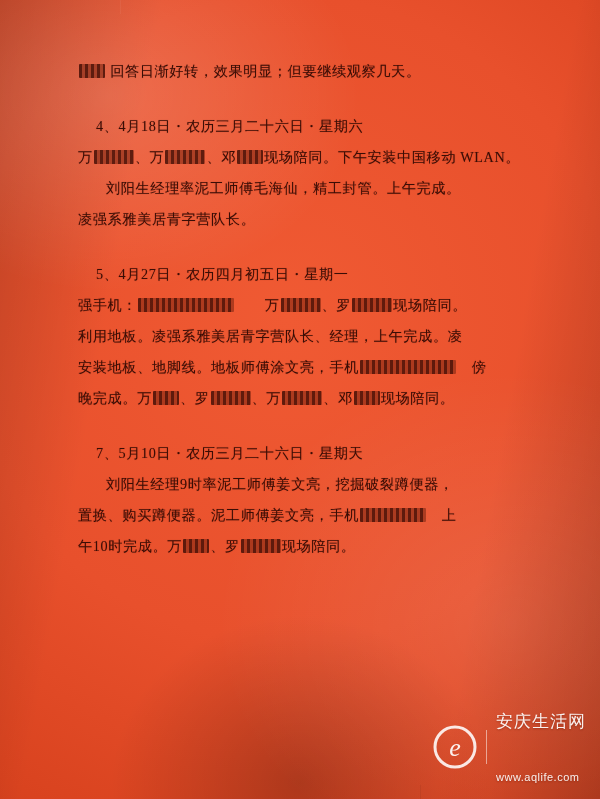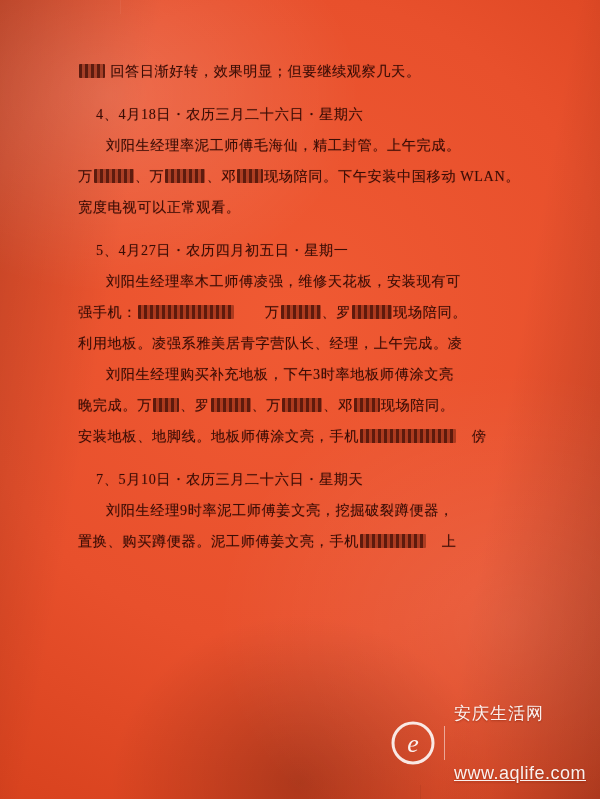--- a/index.html
+++ b/index.html
@@ -61,21 +61,21 @@
   }
   .para {
     font-size: 14.2px;
     line-height: 31px;
     letter-spacing: 0.6px;
     color: #3a0d05;
     text-shadow: 0 0 1px rgba(60,10,0,0.35);
     margin: 0;
   }
   .para.entry-head {
-    margin-top: 12px;
+    margin-top: 24px;
     text-indent: 18px;
   }
   .para.entry-body {
     text-indent: 28px;
   }
   .para.lead {
     text-indent: 0;
   }
   .redact {
     display: inline-block;
@@ -120,25 +120,24 @@
   }
   .wm-cn {
     font-family: "Liberation Sans", sans-serif;
     font-size: 17px;
     letter-spacing: 1px;
     color: #ffffff;
     text-shadow: 0 1px 2px rgba(120,30,10,0.55);
   }
   .wm-url {
     font-family: "Liberation Sans", sans-serif;
-    font-size: 18px;
+    font-size: 11px;
     letter-spacing: 0.5px;
     color: #ffffff;
     text-shadow: 0 1px 2px rgba(120,30,10,0.55);
-    text-decoration: underline;
   }
   .wm-sep {
     width: 1px;
     height: 34px;
     background: rgba(255,255,255,0.55);
     margin: 0 2px;
   }
 </style>
 </head>
 <body>
@@ -149,61 +148,58 @@
     <div class="text-col">
 
       <p class="para lead blurry">
         <span class="redact r-sm"></span>
         <span>回答日渐好转，效果明显；但要继续观察几天。</span>
       </p>
 
       <p class="para entry-head">
         <span>4、</span><span>4月18日</span>・<span>农历三月二十六日</span>・<span>星期六</span>
       </p>
+      <p class="para">
+        万<span class="redact r-md"></span>、万<span class="redact r-md"></span>、邓<span class="redact r-sm"></span>现场陪同。下午安装中国移动 WLAN。
+      </p>
       <p class="para entry-body">
         <span>刘阳生经理率泥工师傅毛海仙，精工封管。上午完成。</span>
       </p>
       <p class="para">
-        万<span class="redact r-md"></span>、万<span class="redact r-md"></span>、邓<span class="redact r-sm"></span>现场陪同。下午安装中国移动 WLAN。
-      </p>
-      <p class="para">
-        <span>宽度电视可以正常观看。</span>
+        <span>凌强系雅美居青字营队长。</span>
       </p>
 
       <p class="para entry-head">
         <span>5、</span><span>4月27日</span>・<span>农历四月初五日</span>・<span>星期一</span>
       </p>
-      <p class="para entry-body">
-        <span>刘阳生经理率木工师傅凌强，维修天花板，安装现有可</span>
-      </p>
       <p class="para">
         强手机：<span class="redact r-xl"></span>　　万<span class="redact r-md"></span>、罗<span class="redact r-md"></span>现场陪同。
       </p>
       <p class="para">
         <span>利用地板。凌强系雅美居青字营队长、经理，上午完成。凌</span>
       </p>
 
-      <p class="para entry-body">
-        <span>刘阳生经理购买补充地板，下午3时率地板师傅涂文亮</span>
+      <p class="para">
+        安装地板、地脚线。地板师傅涂文亮，手机<span class="redact r-xl"></span>　傍
       </p>
       <p class="para">
         晚完成。万<span class="redact r-sm"></span>、罗<span class="redact r-md"></span>、万<span class="redact r-md"></span>、邓<span class="redact r-sm"></span>现场陪同。
-      </p>
-      <p class="para">
-        安装地板、地脚线。地板师傅涂文亮，手机<span class="redact r-xl"></span>　傍
       </p>
 
       <p class="para entry-head">
         <span>7、</span><span>5月10日</span>・<span>农历三月二十六日</span>・<span>星期天</span>
       </p>
       <p class="para entry-body">
         <span>刘阳生经理9时率泥工师傅姜文亮，挖掘破裂蹲便器，</span>
       </p>
       <p class="para">
         置换、购买蹲便器。泥工师傅姜文亮，手机<span class="redact r-lg"></span>　上
+      </p>
+      <p class="para">
+        午10时完成。万<span class="redact r-sm"></span>、罗<span class="redact r-md"></span>现场陪同。
       </p>
 
     </div>
   </div>
 
   <div class="watermark">
     <div class="wm-logo">
       <svg viewBox="0 0 44 44" width="44" height="44" aria-hidden="true">
         <circle cx="22" cy="22" r="20" fill="none" stroke="#ffffff" stroke-width="3" opacity="0.95"></circle>
         <text x="22" y="31" text-anchor="middle" font-family="Liberation Serif, serif" font-size="26" font-style="italic" fill="#ffffff">e</text>

